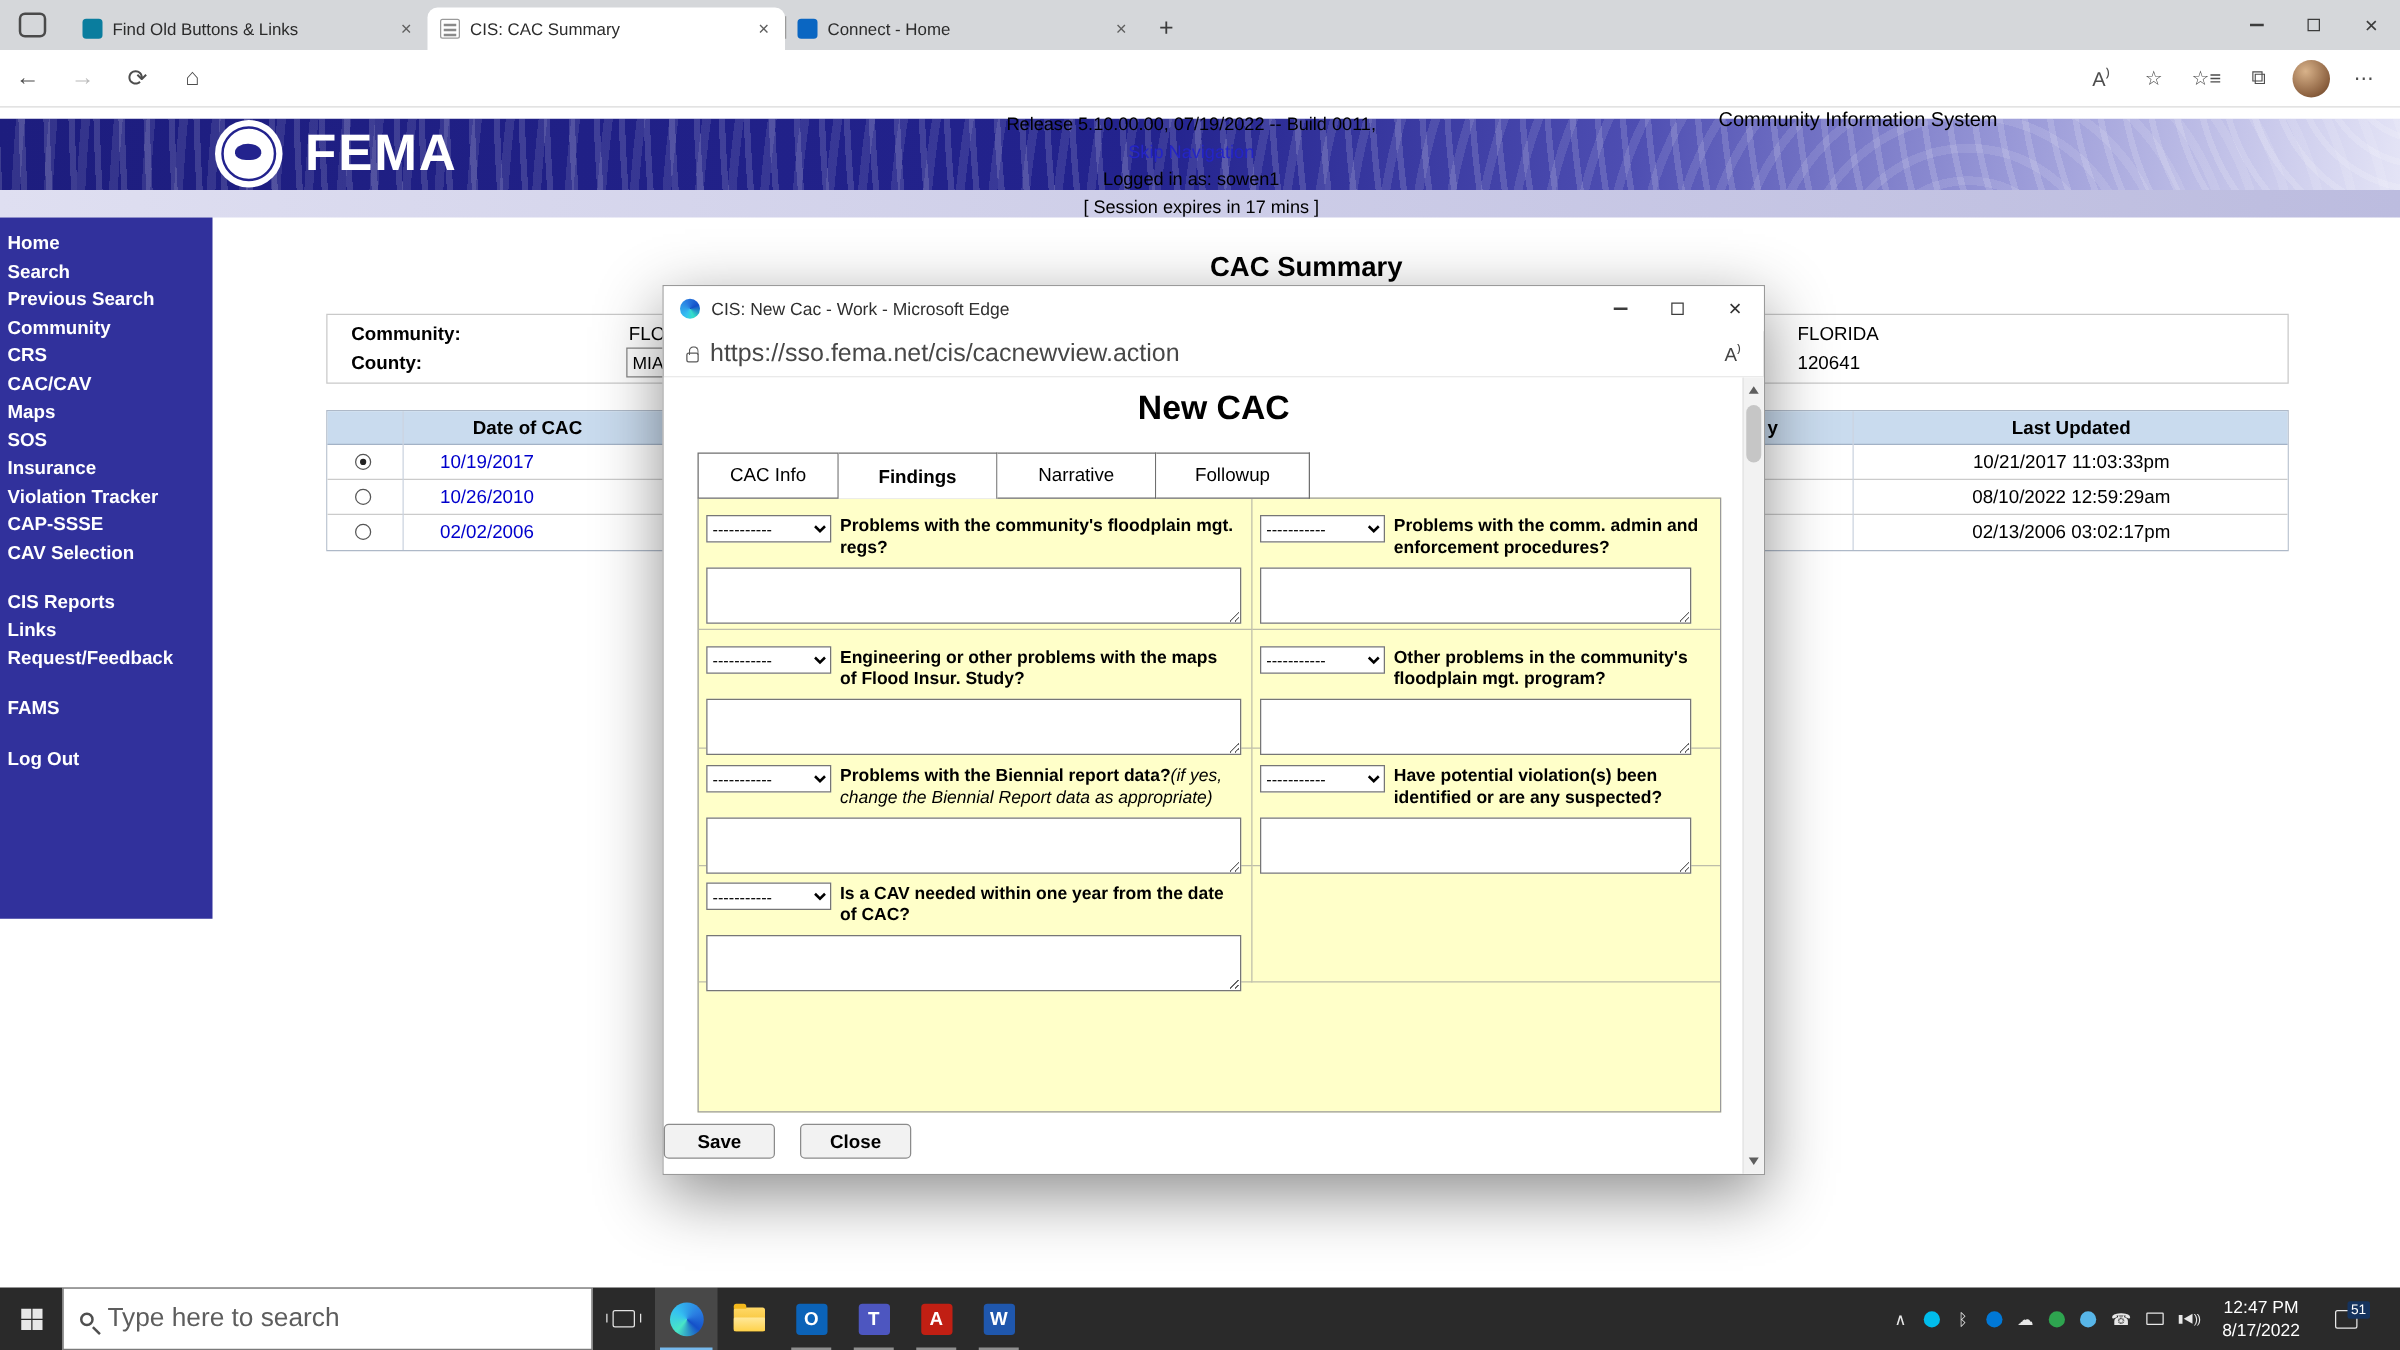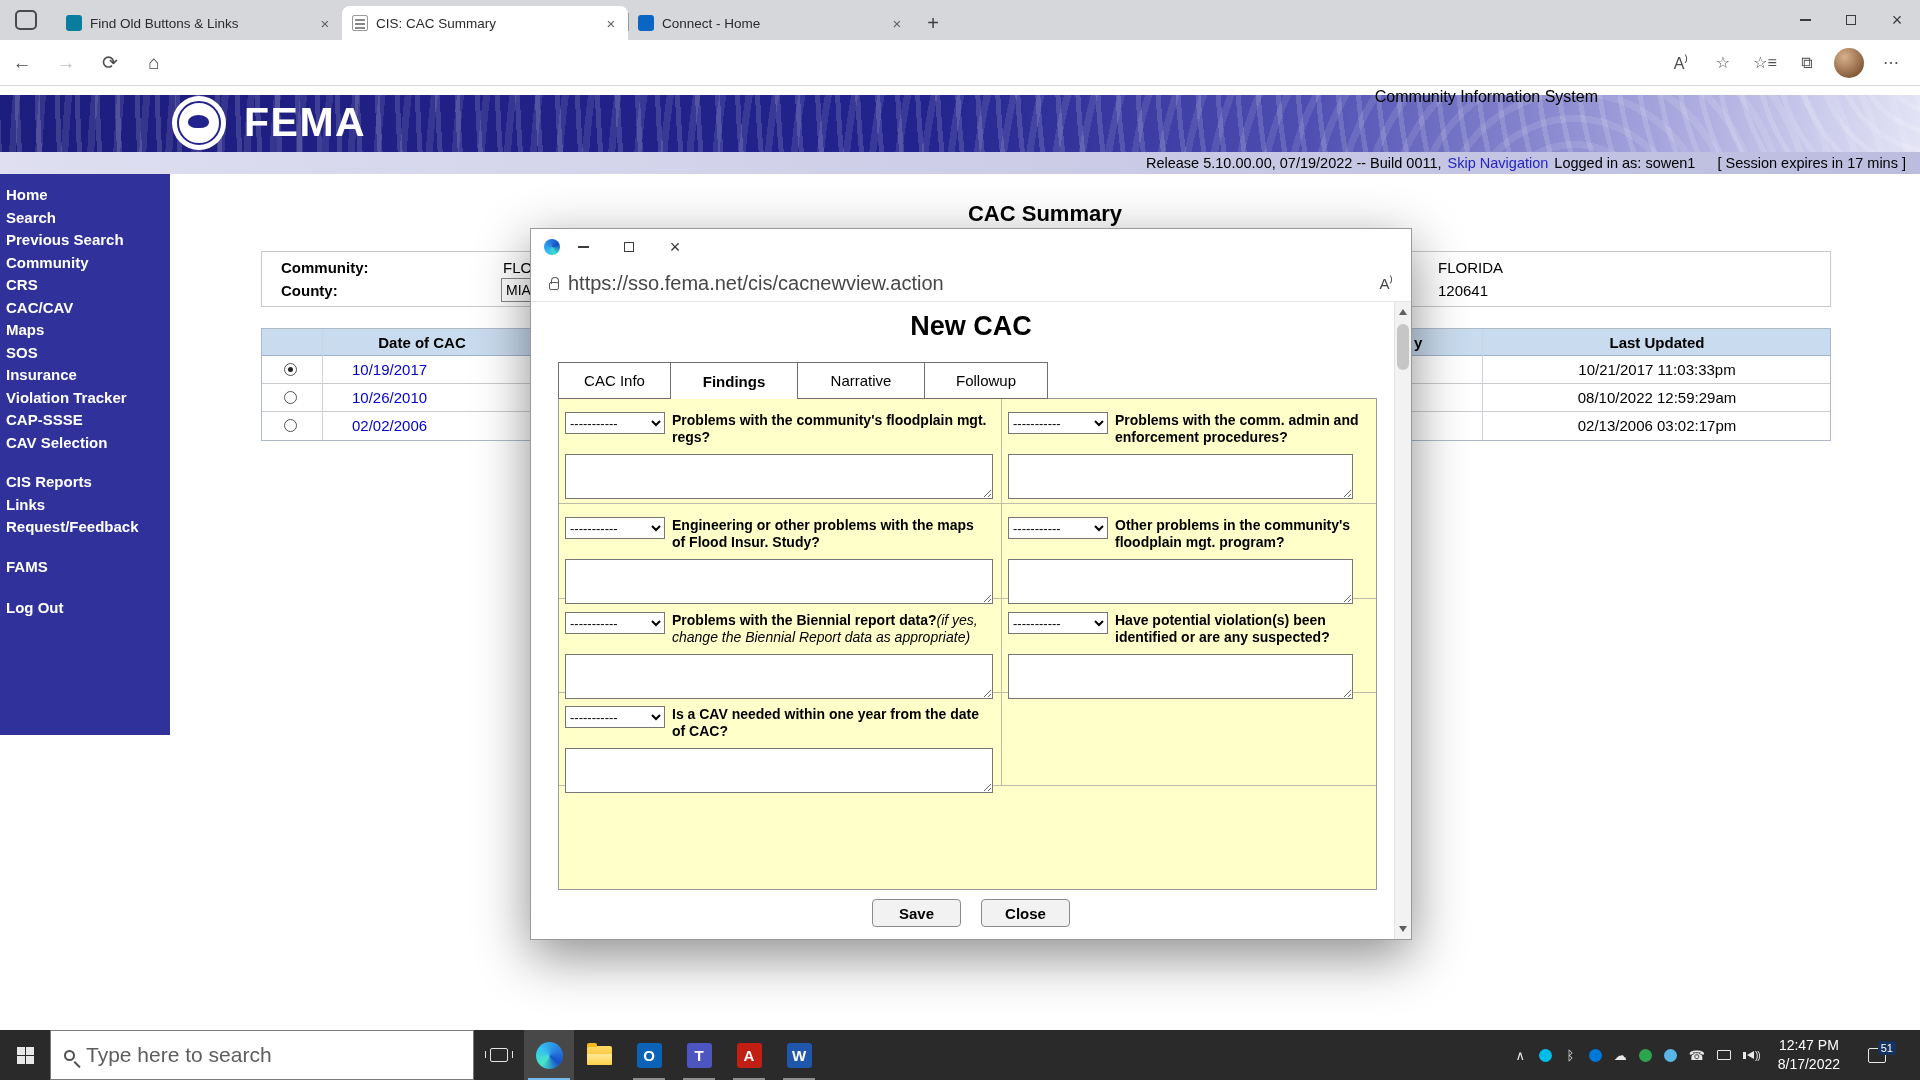--- a/index.html
+++ b/index.html
@@ -45,21 +45,21 @@
     background:
       repeating-radial-gradient(circle at 82% 230%, rgba(255,255,255,0.10) 0 7px, rgba(255,255,255,0) 7px 26px),
       repeating-radial-gradient(circle at 101% -80%, rgba(255,255,255,0.14) 0 5px, rgba(255,255,255,0) 5px 20px),
       linear-gradient(96deg, #1d1d7e 0%, #23238e 48%, #4e4eb2 68%, #9a9ad8 84%, #e4e4f6 100%); }
   .seal { position:absolute; left:172px; top:96px; width:54px; height:54px; background:#fff; border-radius:50%; display:flex; align-items:center; justify-content:center; z-index:2; }
   .seal-inner { width:44px; height:44px; border:2.5px solid #23238e; border-radius:50%; position:relative; }
   .seal-inner::after { content:""; position:absolute; left:9px; top:12px; width:21px; height:13px; background:#23238e; border-radius:50% 50% 42% 42%; }
   .fema-word { position:absolute; left:244px; top:99px; font-size:41px; font-weight:bold; color:#fff; letter-spacing:1.5px; z-index:2; }
   .cis-title { position:absolute; top:88px; right:322px; font-size:16px; color:#000; z-index:3; }
 
-  .release-bar { position:absolute; top:152px; left:0; width:100%; height:22px; background:linear-gradient(to right,#dfdff1,#bcbcdf); font-size:14.5px; color:#000; display:flex; align-items:center; justify-content:flex-end; padding-right:14px; gap:6px; white-space:nowrap; }
+  .release-bar { position:absolute; top:152px; left:0; width:100%; height:22px; background:linear-gradient(to right,#dfdff1,#bcbcdf); font-size:14.5px; color:#000; display:flex; align-items:center; justify-content:flex-end; padding-right:14px; gap:6px; white-space:nowrap;flex-direction:column; }
   .skip-link { color:#2424c8; cursor:pointer; }
   .sess { margin-left:16px; }
 
   
   .sidebar { position:absolute; top:174px; left:0; width:170px; height:561px; background:#31319c; padding-top:10px; }
   .sb-item { color:#fff; font-weight:bold; font-size:15px; line-height:22.5px; padding-left:6px; white-space:nowrap; cursor:pointer; }
   .sb-gap { margin-top:17px; }
   .sb-gap2 { margin-top:19px; }
 
   
@@ -115,21 +115,21 @@
   .qtop { display:flex; gap:7px; }
   .qsel { width:100px; height:22px; font-size:13px; font-family:inherit; background:#fff; border:1px solid #767676; }
   .qlabel { font-size:14px; line-height:1.18; }
   .colL .qlabel { width:315px; }
   .colR .qlabel { width:245px; }
   .qmain { font-weight:bold; }
   .qnote { font-style:italic; font-weight:normal; }
   .qta { display:block; margin-top:9px; height:45px; border:1px solid #767676; font-family:inherit; font-size:13px; resize:both; background:#fff; }
   .colL .qta { width:428px; }
   .colR .qta { width:345px; }
-  .p-actions { display:flex; justify-content:center; gap:20px; margin-top:9px; }
+  .p-actions { display:flex; justify-content:flex-start; gap:20px; margin-top:9px; }
   .p-action-btn { width:89px; height:28px; background:#f2f2f2; border:1px solid #8b8b8b; border-radius:4px; font-size:15px; font-weight:bold; font-family:inherit; cursor:pointer; }
 
   
   .taskbar { position:absolute; bottom:0; left:0; width:100%; height:50px; background:#2a2a2a; display:flex; align-items:stretch; z-index:60; }
   .tb-btn { width:50px; display:flex; align-items:center; justify-content:center; position:relative; cursor:pointer; }
   .tb-btn.open::after { content:""; position:absolute; bottom:0; left:9px; right:9px; height:2.5px; background:#8f8f8f; }
   .tb-btn.active { background:rgba(255,255,255,0.14); }
   .tb-btn.active::after { content:""; position:absolute; bottom:0; left:4px; right:4px; height:2.5px; background:#76b9ed; }
   .win-logo { width:17px; height:17px; display:grid; grid-template-columns:8px 8px; grid-template-rows:8px 8px; gap:1px; }
   .win-logo span { background:#e8e8e8; }
@@ -280,20 +280,21 @@
       <span class="t-date">02/02/2006</span>
       <span class="t-last">02/13/2006 03:02:17pm</span>
     </div>
     <div class="v-sep" style="left:60px;"></div>
     <div class="v-sep" style="left:1220px;"></div>
   </div>
 
   <div class="popup">
     <div class="p-titlebar">
       <span class="p-ico"></span>
+      <span class="p-title">CIS: New Cac - Work - Microsoft Edge</span>
       <div class="p-controls">
         <div class="p-btn">
             <span class="glyph-min"></span>
           </div>
         <div class="p-btn">
             <span class="glyph-max"></span>
           </div>
         <div class="p-btn glyph-close">×</div>
       </div>
     </div>

